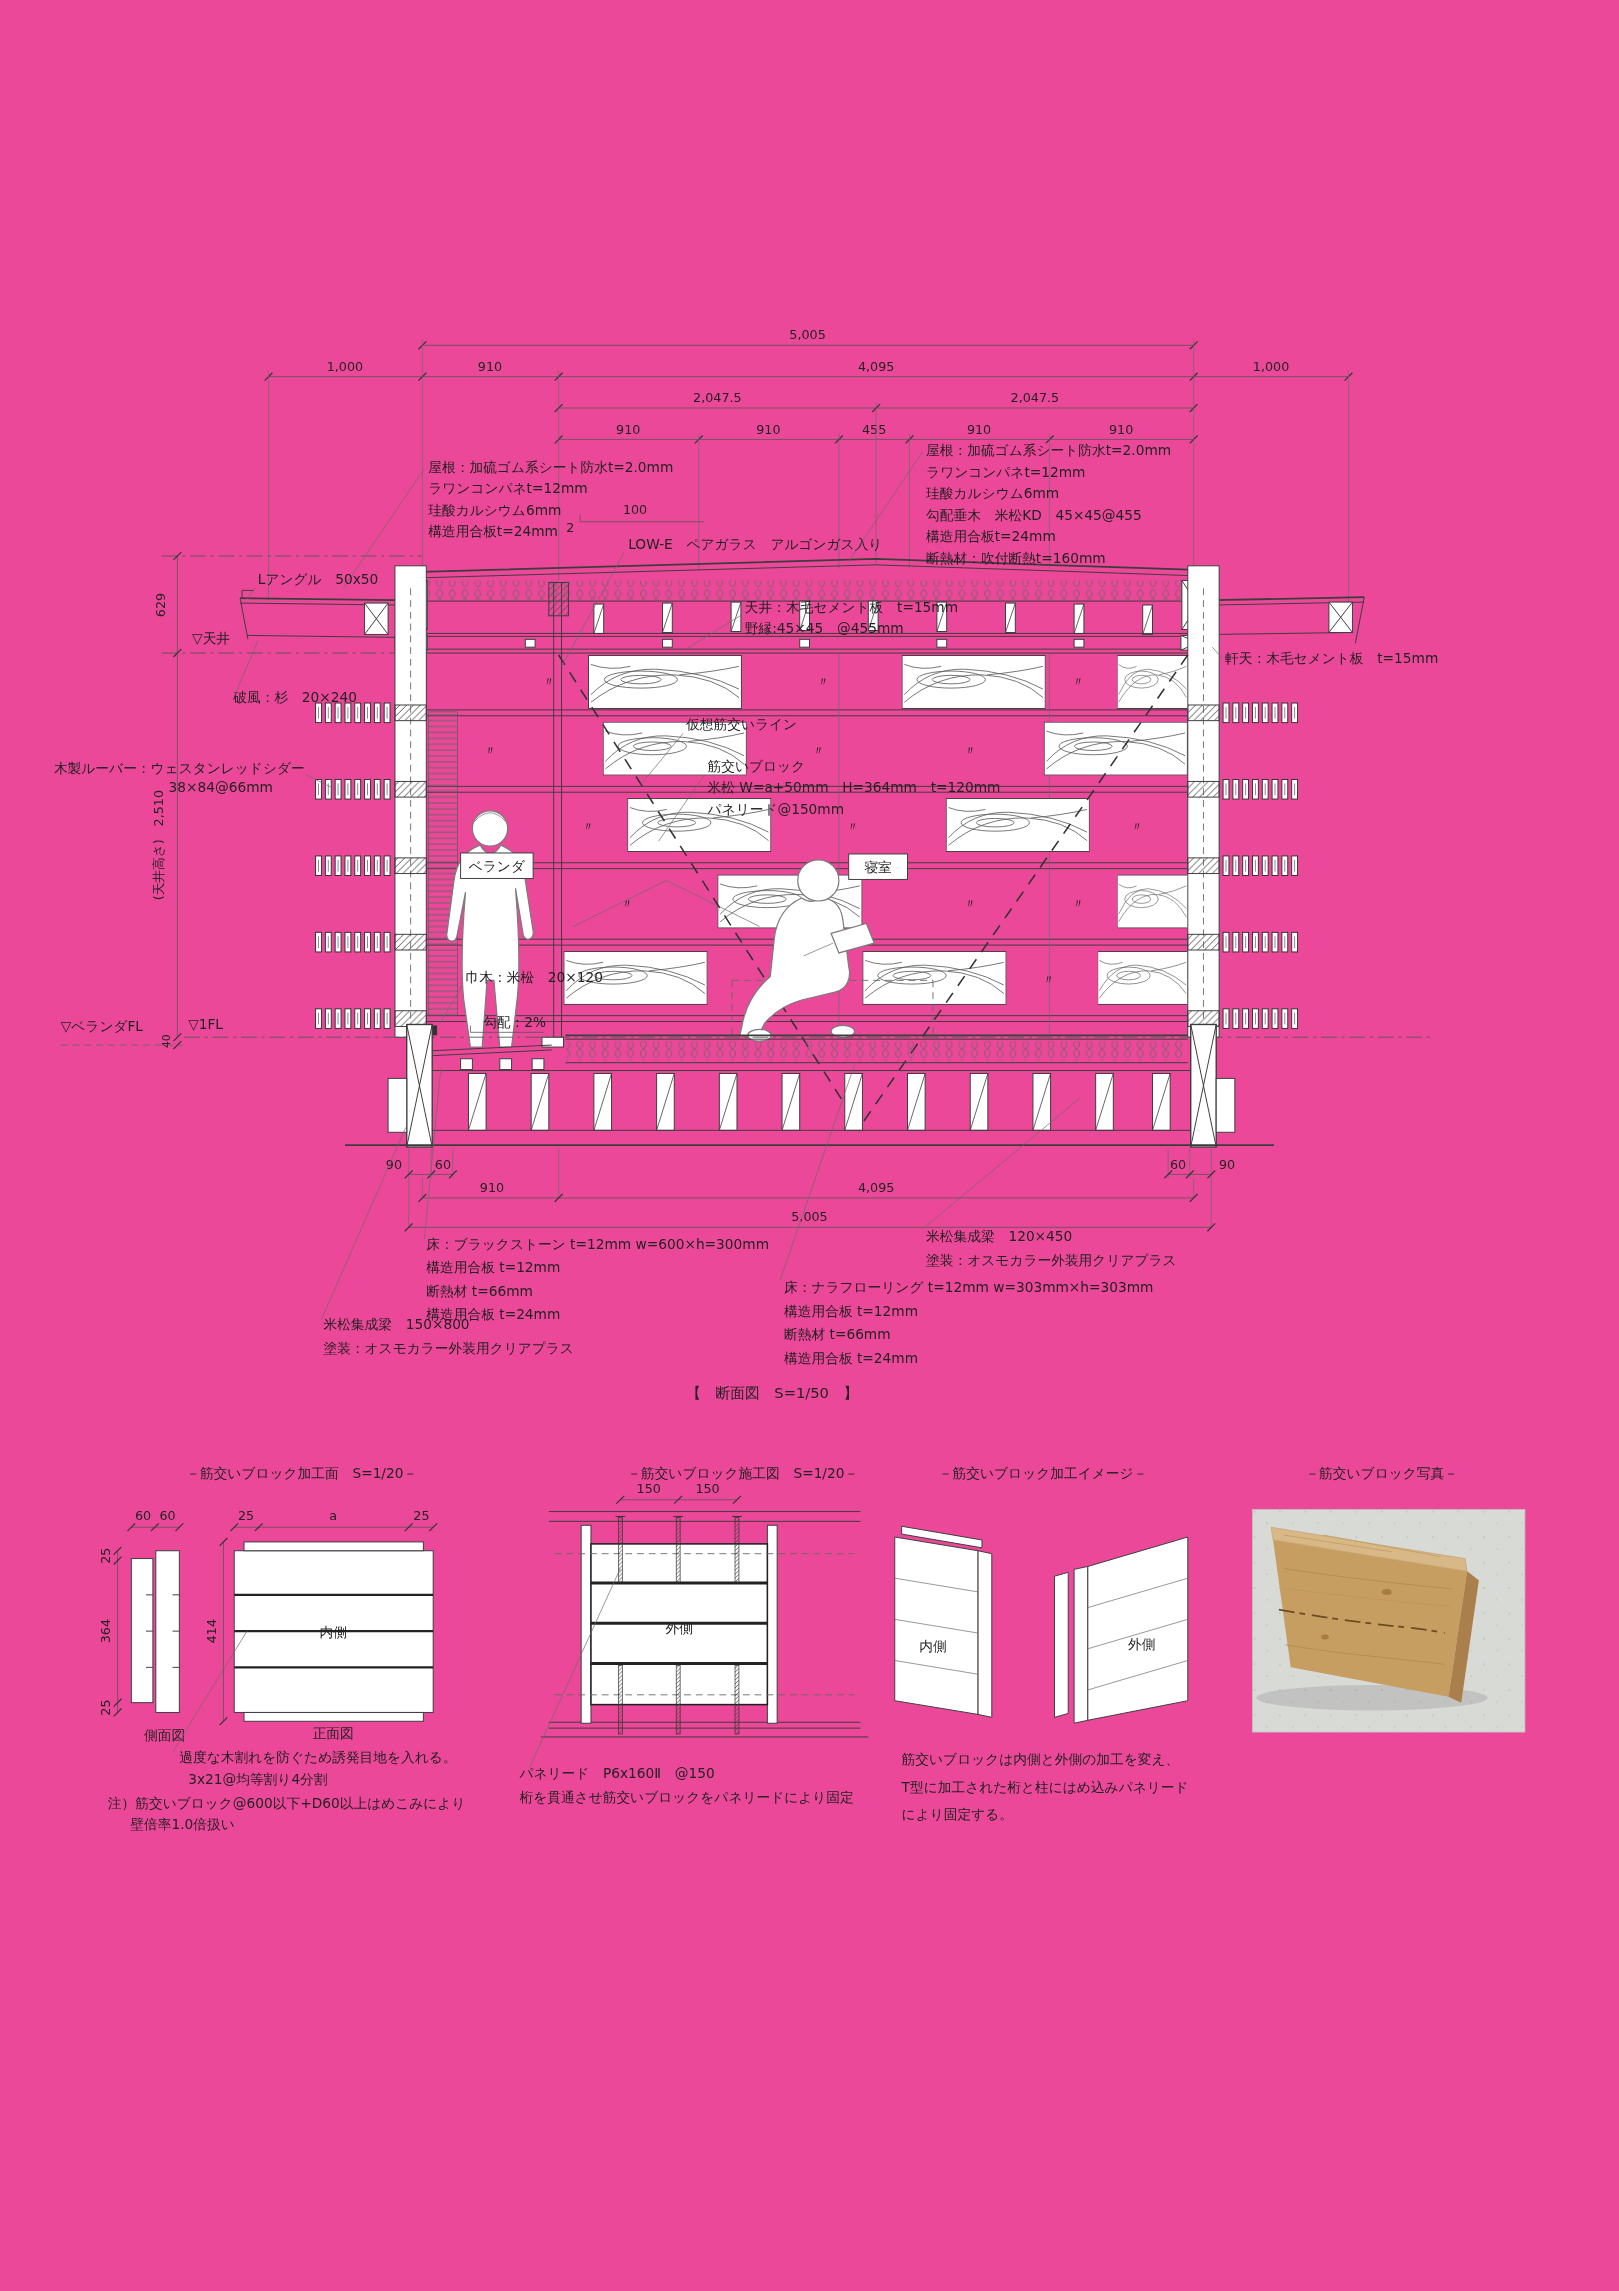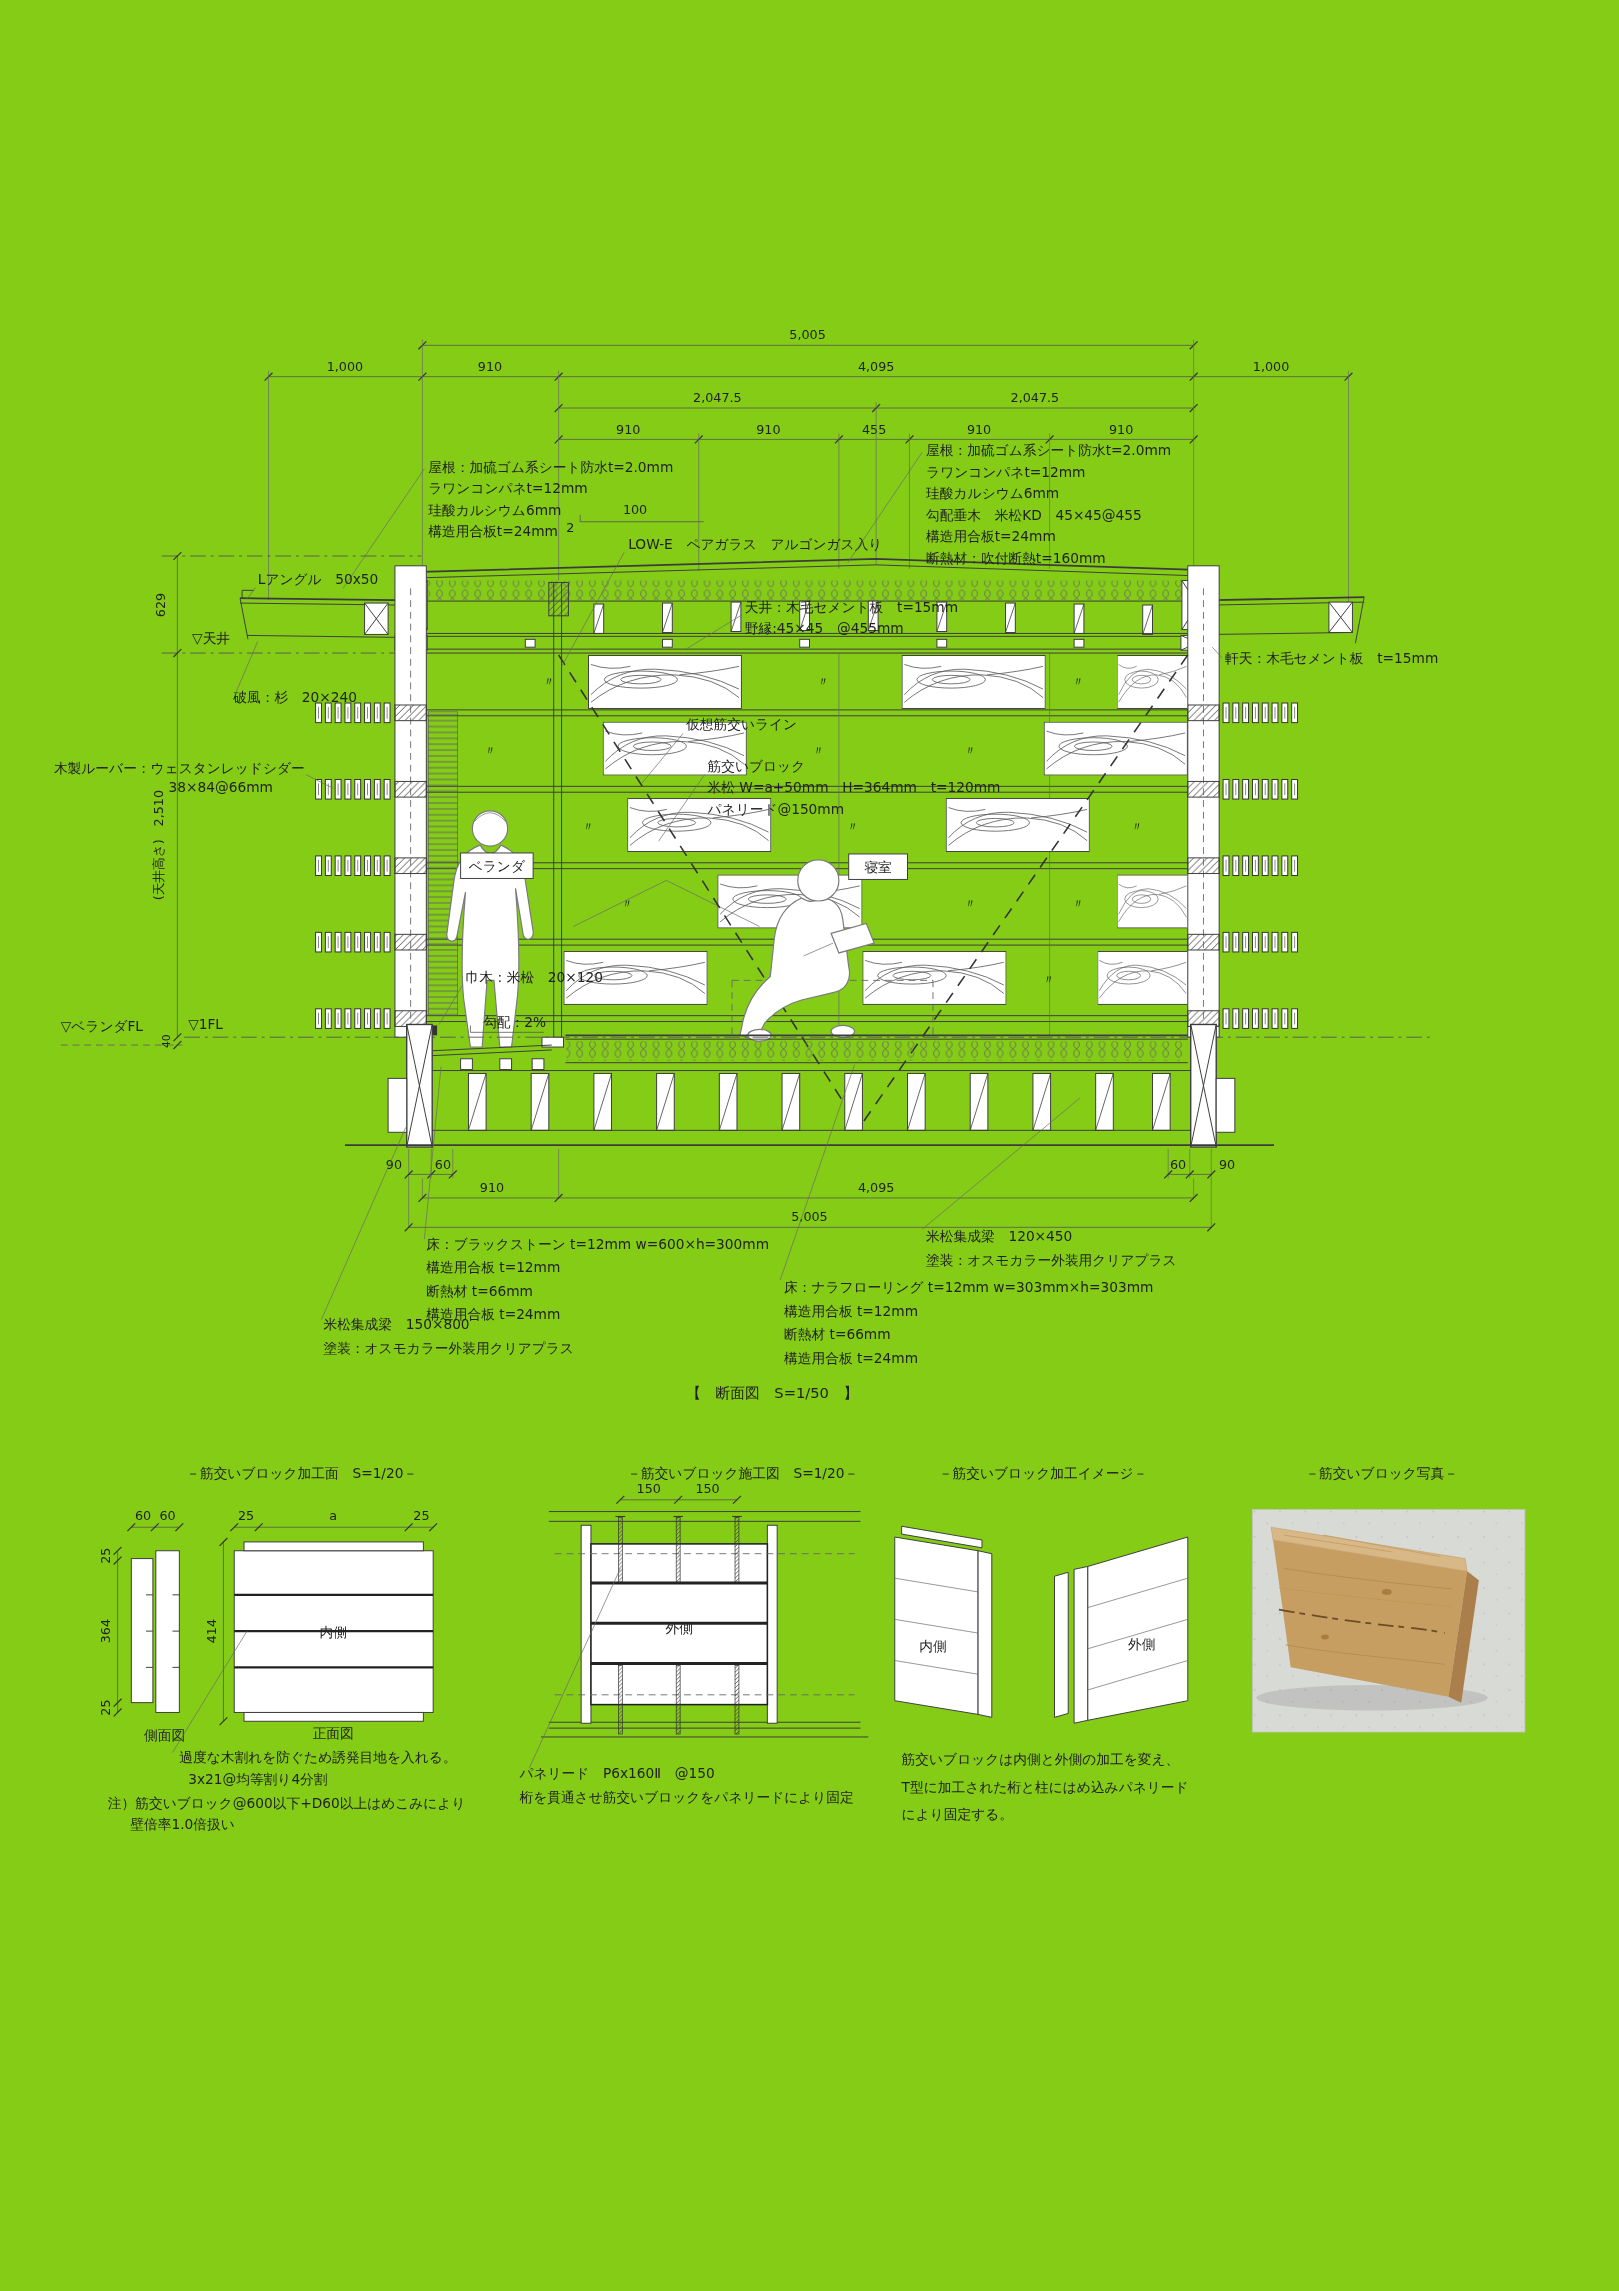--- a/index.html
+++ b/index.html
@@ -1,16 +1,16 @@
 <!DOCTYPE html>
 <html><head>
 <meta charset="utf-8">
 <style>
   html,body{margin:0;padding:0;background:#fff;}
-  #sheet{position:relative;width:1619px;height:2292px;background:#84cc16;overflow:hidden;
+  #sheet{position:relative;width:1619px;height:2292px;background:#ec4899;overflow:hidden;
          font-family:"DejaVu Sans",sans-serif;}
   svg{position:absolute;left:0;top:0;}
   svg text{fill:#222;font-family:"DejaVu Sans",sans-serif;}
   .t11{font-size:11px}.t13{font-size:13px}.t14{font-size:14px}
   .t15{font-size:15px}
   .ln{stroke:#3c3c3c;stroke-width:1;fill:none}
   .ln2{stroke:#3c3c3c;stroke-width:1.8;fill:none}
   .thin{stroke:#6a6a6a;stroke-width:.7;fill:none}
   .dim{stroke:#555;stroke-width:.8;fill:none}
   .dash{stroke:#333;stroke-width:1.6;fill:none;stroke-dasharray:12 9}

